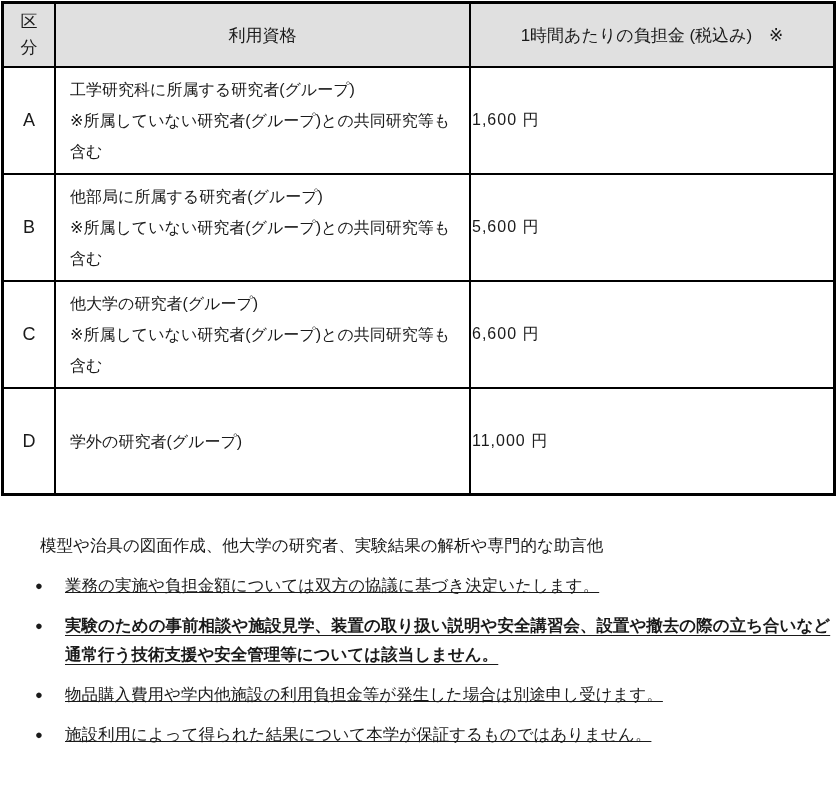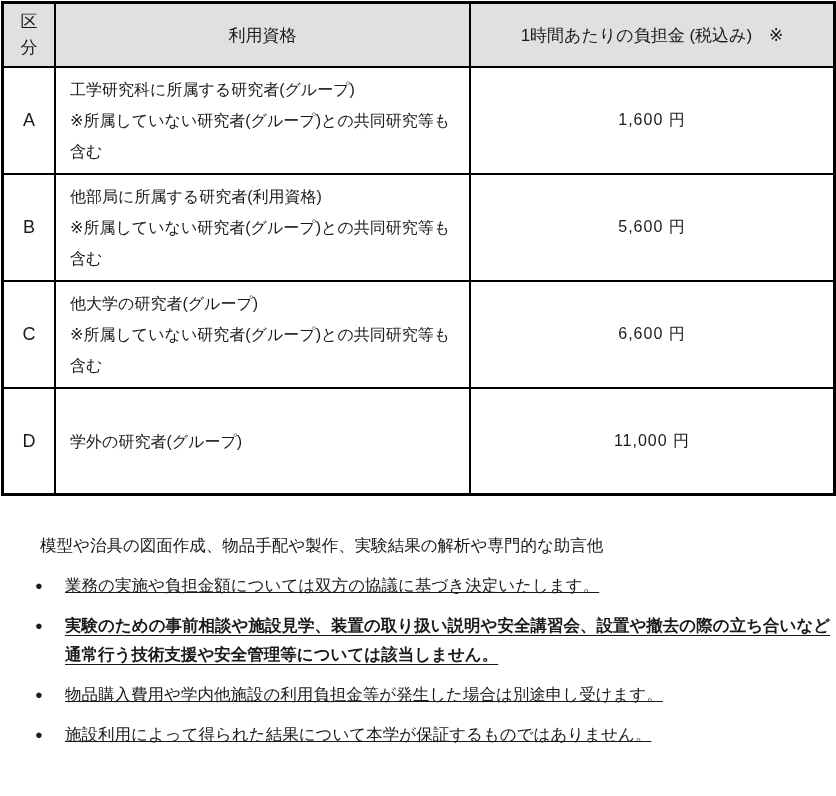--- a/index.html
+++ b/index.html
@@ -57,21 +57,20 @@
   td.cat-cell {
     text-align: center;
     font-size: 18px;
   }
   td.qual-cell {
     padding: 6px 8px 6px 14px;
     line-height: 31px;
     text-align: left;
   }
   td.fee-cell {
-    text-align: center;
     letter-spacing: 1px;
   }
   .notes {
     margin-top: 38px;
     padding-left: 5px;
     font-size: 16.5px;
   }
   .notes-heading {
     line-height: 24px;
     margin-bottom: 14px;
@@ -130,21 +129,21 @@
         <td class="cat-cell">A</td>
         <td class="qual-cell">
           <div>工学研究科に所属する研究者(グループ)</div>
           <div>※所属していない研究者(グループ)との共同研究等も含む</div>
         </td>
         <td class="fee-cell">1,600 円</td>
       </tr>
       <tr>
         <td class="cat-cell">B</td>
         <td class="qual-cell">
-          <div>他部局に所属する研究者(利用資格)</div>
+          <div>他部局に所属する研究者(グループ)</div>
           <div>※所属していない研究者(グループ)との共同研究等も含む</div>
         </td>
         <td class="fee-cell">5,600 円</td>
       </tr>
       <tr>
         <td class="cat-cell">C</td>
         <td class="qual-cell">
           <div>他大学の研究者(グループ)</div>
           <div>※所属していない研究者(グループ)との共同研究等も含む</div>
         </td>
@@ -155,21 +154,21 @@
         <td class="qual-cell">
           <div>学外の研究者(グループ)</div>
           <div></div>
         </td>
         <td class="fee-cell">11,000 円</td>
       </tr>
     </tbody>
   </table>
 
   <div class="notes">
-    <div class="notes-sub">模型や治具の図面作成、物品手配や製作、実験結果の解析や専門的な助言他</div>
+    <div class="notes-sub">模型や治具の図面作成、他大学の研究者、実験結果の解析や専門的な助言他</div>
 
     <div class="bullet-row">
       <span class="bullet-mark">●</span>
       <span class="bullet-text">業務の実施や負担金額については双方の協議に基づき決定いたします。</span>
     </div>
     <div class="bullet-row">
       <span class="bullet-mark">●</span>
       <span class="bullet-text emphasis">実験のための事前相談や施設見学、装置の取り扱い説明や安全講習会、設置や撤去の際の立ち合いなど通常行う技術支援や安全管理等については該当しません。</span>
     </div>
     <div class="bullet-row">

